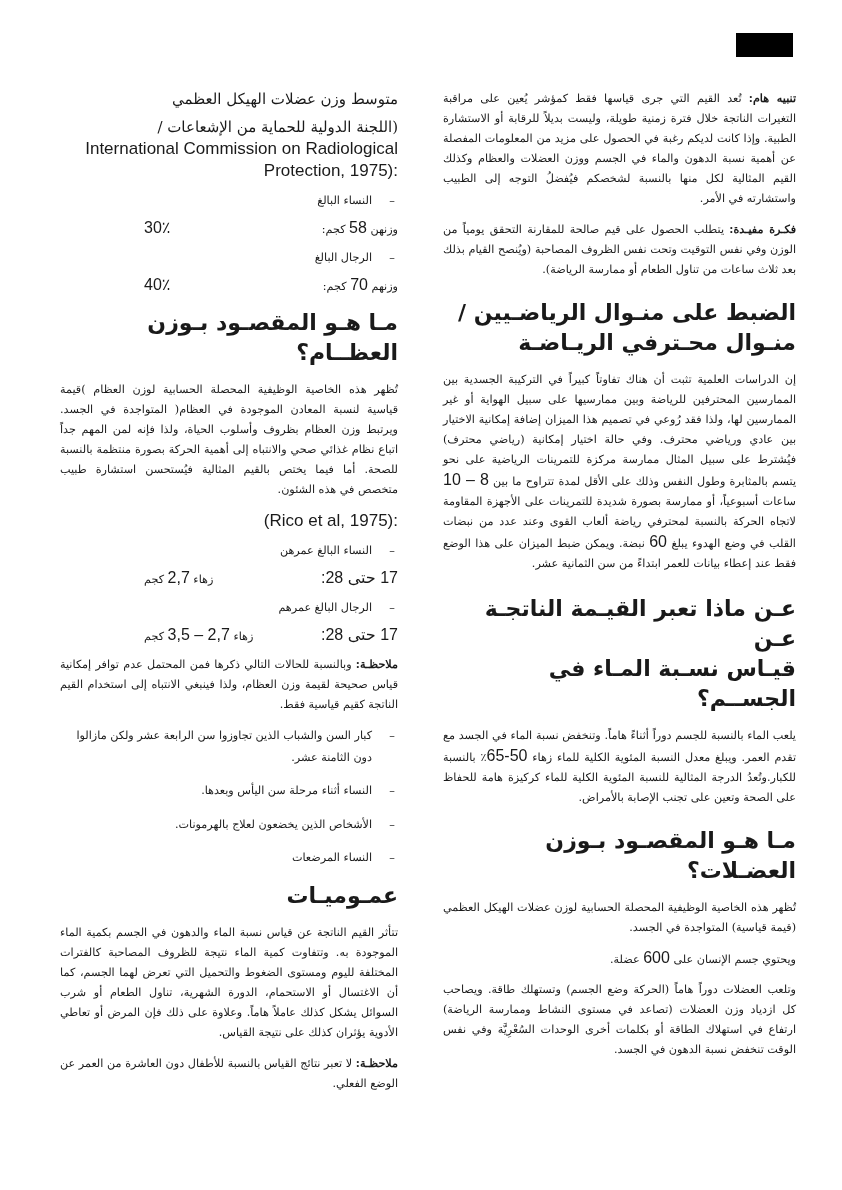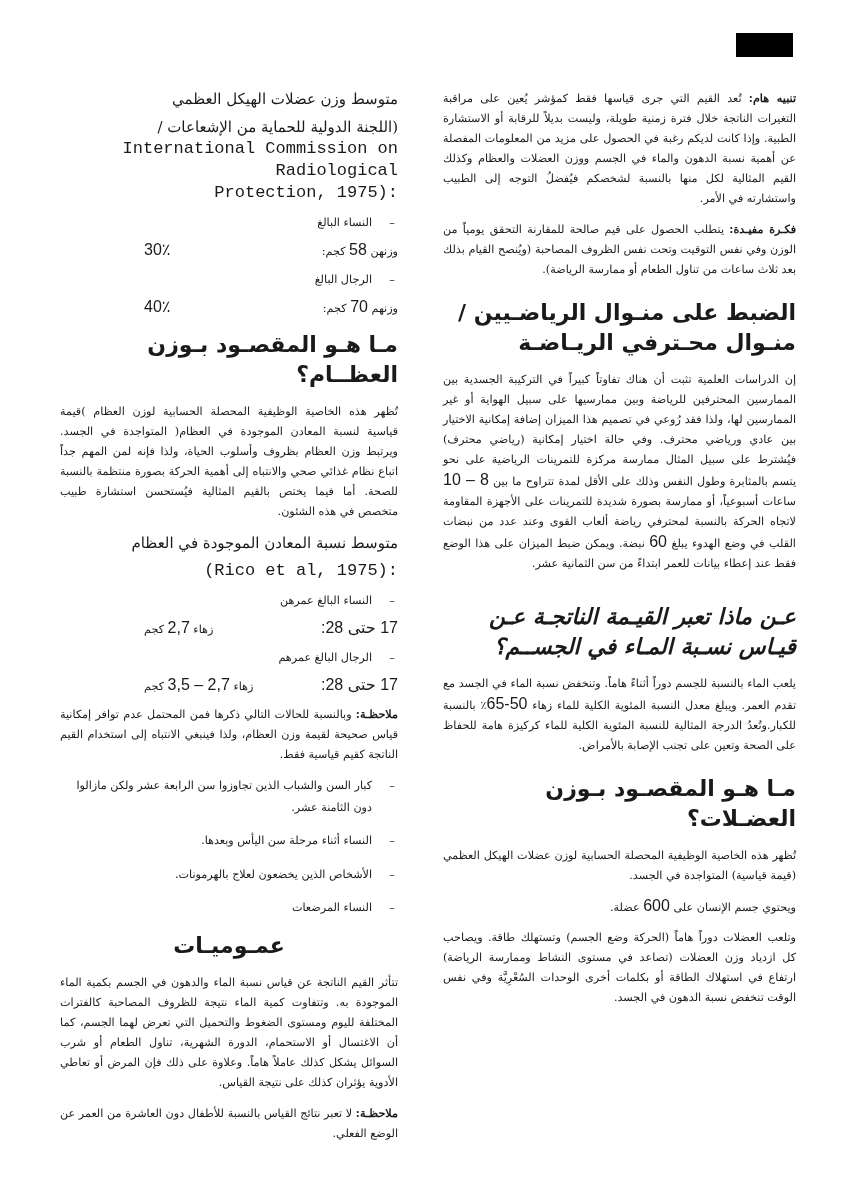--- a/index.html
+++ b/index.html
@@ -20,21 +20,21 @@
 
   p { margin: 0 0 10px 0; font-size: 11.2px; line-height: 20px; text-align: justify; text-align-last: right; }
   .lbl { font-weight: bold; }
   .num { font-family: "Liberation Sans", sans-serif; font-size: 16px; font-weight: normal; }
 
   h2 {
     font-family: "DejaVu Sans", "Liberation Sans", sans-serif;
     font-weight: bold; font-size: 22px; line-height: 30px; margin: 8px 0 12px 0;
   }
   .latin {
-    direction: rtl; font-family: Liberation Mono, monospace;
+    direction: rtl; font-family: Liberation Sans, sans-serif;
     font-size: 17px; line-height: 22px; margin: 0 0 8px 0;
   }
   .plain { margin: 0 0 6px 0; font-size: 15px; line-height: 22px; }
 
   .dash-item { display: flex; gap: 14px; font-size: 11.2px; line-height: 22px; margin: 0 0 6px 0; }
   .dash-item .dash { width: 12px; flex: 0 0 12px; text-align: center; }
   .val-row { display: flex; justify-content: space-between; align-items: baseline; margin: 2px 0 10px 0; font-size: 11.2px; }
   .val-row .left-val { margin-left: 84px; }
   .val-row .right-val { margin-right: 0px; }
   .val-row.mineral .left-val { }
@@ -56,21 +56,21 @@
   </p>
 
   <h2 style="margin-top:18px;">
     <span>الضبط على منـوال الرياضـيين /</span><br>
     <span>منـوال محـترفي الريـاضـة</span>
   </h2>
   <p>
     <span>إن الدراسات العلمية تثبت أن هناك تفاوتاً كبيراً في التركيبة الجسدية بين الممارسين المحترفين للرياضة وبين ممارسيها على سبيل الهواية أو غير الممارسين لها، ولذا فقد رُوعي في تصميم هذا الميزان إضافة إمكانية الاختيار بين عادي ورياضي محترف. وفي حالة اختيار إمكانية (رياضي محترف) فيُشترط على سبيل المثال ممارسة مركزة للتمرينات الرياضية على نحو يتسم بالمثابرة وطول النفس وذلك على الأقل لمدة تتراوح ما بين </span><span class="num">8 – 10</span><span> ساعات أسبوعياً، أو ممارسة بصورة شديدة للتمرينات على الأجهزة المقاومة لاتجاه الحركة بالنسبة لمحترفي رياضة ألعاب القوى وعند عدد من نبضات القلب في وضع الهدوء يبلغ </span><span class="num">60</span><span> نبضة. ويمكن ضبط الميزان على هذا الوضع فقط عند إعطاء بيانات للعمر ابتداءً من سن الثمانية عشر.</span>
   </p>
 
-  <h2 style="margin-top:28px;font-style:italic;">
+  <h2 style="margin-top:20px;">
     <span>عـن ماذا تعبر القيـمة الناتجـة عـن</span><br>
     <span>قيـاس نسـبة المـاء في الجســم؟</span>
   </h2>
   <p>
     <span>يلعب الماء بالنسبة للجسم دوراً أثناءً هاماً. وتنخفض نسبة الماء في الجسد مع تقدم العمر. ويبلغ معدل النسبة المئوية الكلية للماء زهاء </span><span class="num">50-65</span><span>٪ بالنسبة للكبار.وتُعدُ الدرجة المثالية للنسبة المئوية الكلية للماء كركيزة هامة للحفاظ على الصحة وتعين على تجنب الإصابة بالأمراض.</span>
   </p>
 
   <h2 style="margin-top:18px;">
     <span>مـا هـو المقصـود بـوزن العضـلات؟</span>
   </h2>
@@ -103,21 +103,20 @@
   </div>
   <div class="val-row">
     <span class="right-val"><span>وزنهم </span><span class="num">70</span><span> كجم:</span></span>
     <span class="left-val num">40٪</span>
   </div>
 
   <h2 style="margin-top:14px;">
     <span>مـا هـو المقصـود بـوزن العظــام؟</span>
   </h2>
   <p>تُظهر هذه الخاصية الوظيفية المحصلة الحسابية لوزن العظام )قيمة قياسية لنسبة المعادن الموجودة في العظام( المتواجدة في الجسد. ويرتبط وزن العظام بظروف وأسلوب الحياة، ولذا فإنه لمن المهم جداً اتباع نظام غذائي صحي والانتباه إلى أهمية الحركة بصورة منتظمة بالنسبة للصحة. أما فيما يختص بالقيم المثالية فيُستحسن استشارة طبيب متخصص في هذه الشئون.</p>
-  <div class="plain">متوسط نسبة المعادن الموجودة في العظام</div>
   <div class="latin"><span style="direction:ltr;unicode-bidi:bidi-override;">(Rico et al, 1975):</span></div>
 
   <div class="dash-item">
     <span class="dash">–</span>
     <span>النساء البالغ عمرهن</span>
   </div>
   <div class="val-row mineral">
     <span class="right-val num">17 حتى 28:</span>
     <span class="left-val"><span>زهاء </span><span class="num">2,7</span><span> كجم</span></span>
   </div>
@@ -144,20 +143,20 @@
     </div>
   <div class="bullet">
       <span class="dash">–</span>
       <span>الأشخاص الذين يخضعون لعلاج بالهرمونات.</span>
     </div>
   <div class="bullet">
       <span class="dash">–</span>
       <span>النساء المرضعات</span>
     </div>
 
-  <h2 style="margin-top:0;text-align:center;">
+  <h2 style="margin-top:0;">
     <span>عمـوميـات</span>
   </h2>
   <p>تتأثر القيم الناتجة عن قياس نسبة الماء والدهون في الجسم بكمية الماء الموجودة به. وتتفاوت كمية الماء نتيجة للظروف المصاحبة كالفترات المختلفة لليوم ومستوى الضغوط والتحميل التي تعرض لهما الجسم، كما أن الاغتسال أو الاستحمام، الدورة الشهرية، تناول الطعام أو شرب السوائل يشكل كذلك عاملاً هاماً. وعلاوة على ذلك فإن المرض أو تعاطي الأدوية يؤثران كذلك على نتيجة القياس.</p>
   <p>
     <span class="lbl">ملاحظـة:</span><span> لا تعبر نتائج القياس بالنسبة للأطفال دون العاشرة من العمر عن الوضع الفعلي.</span>
   </p>
 </div>
 
 </body></html>

